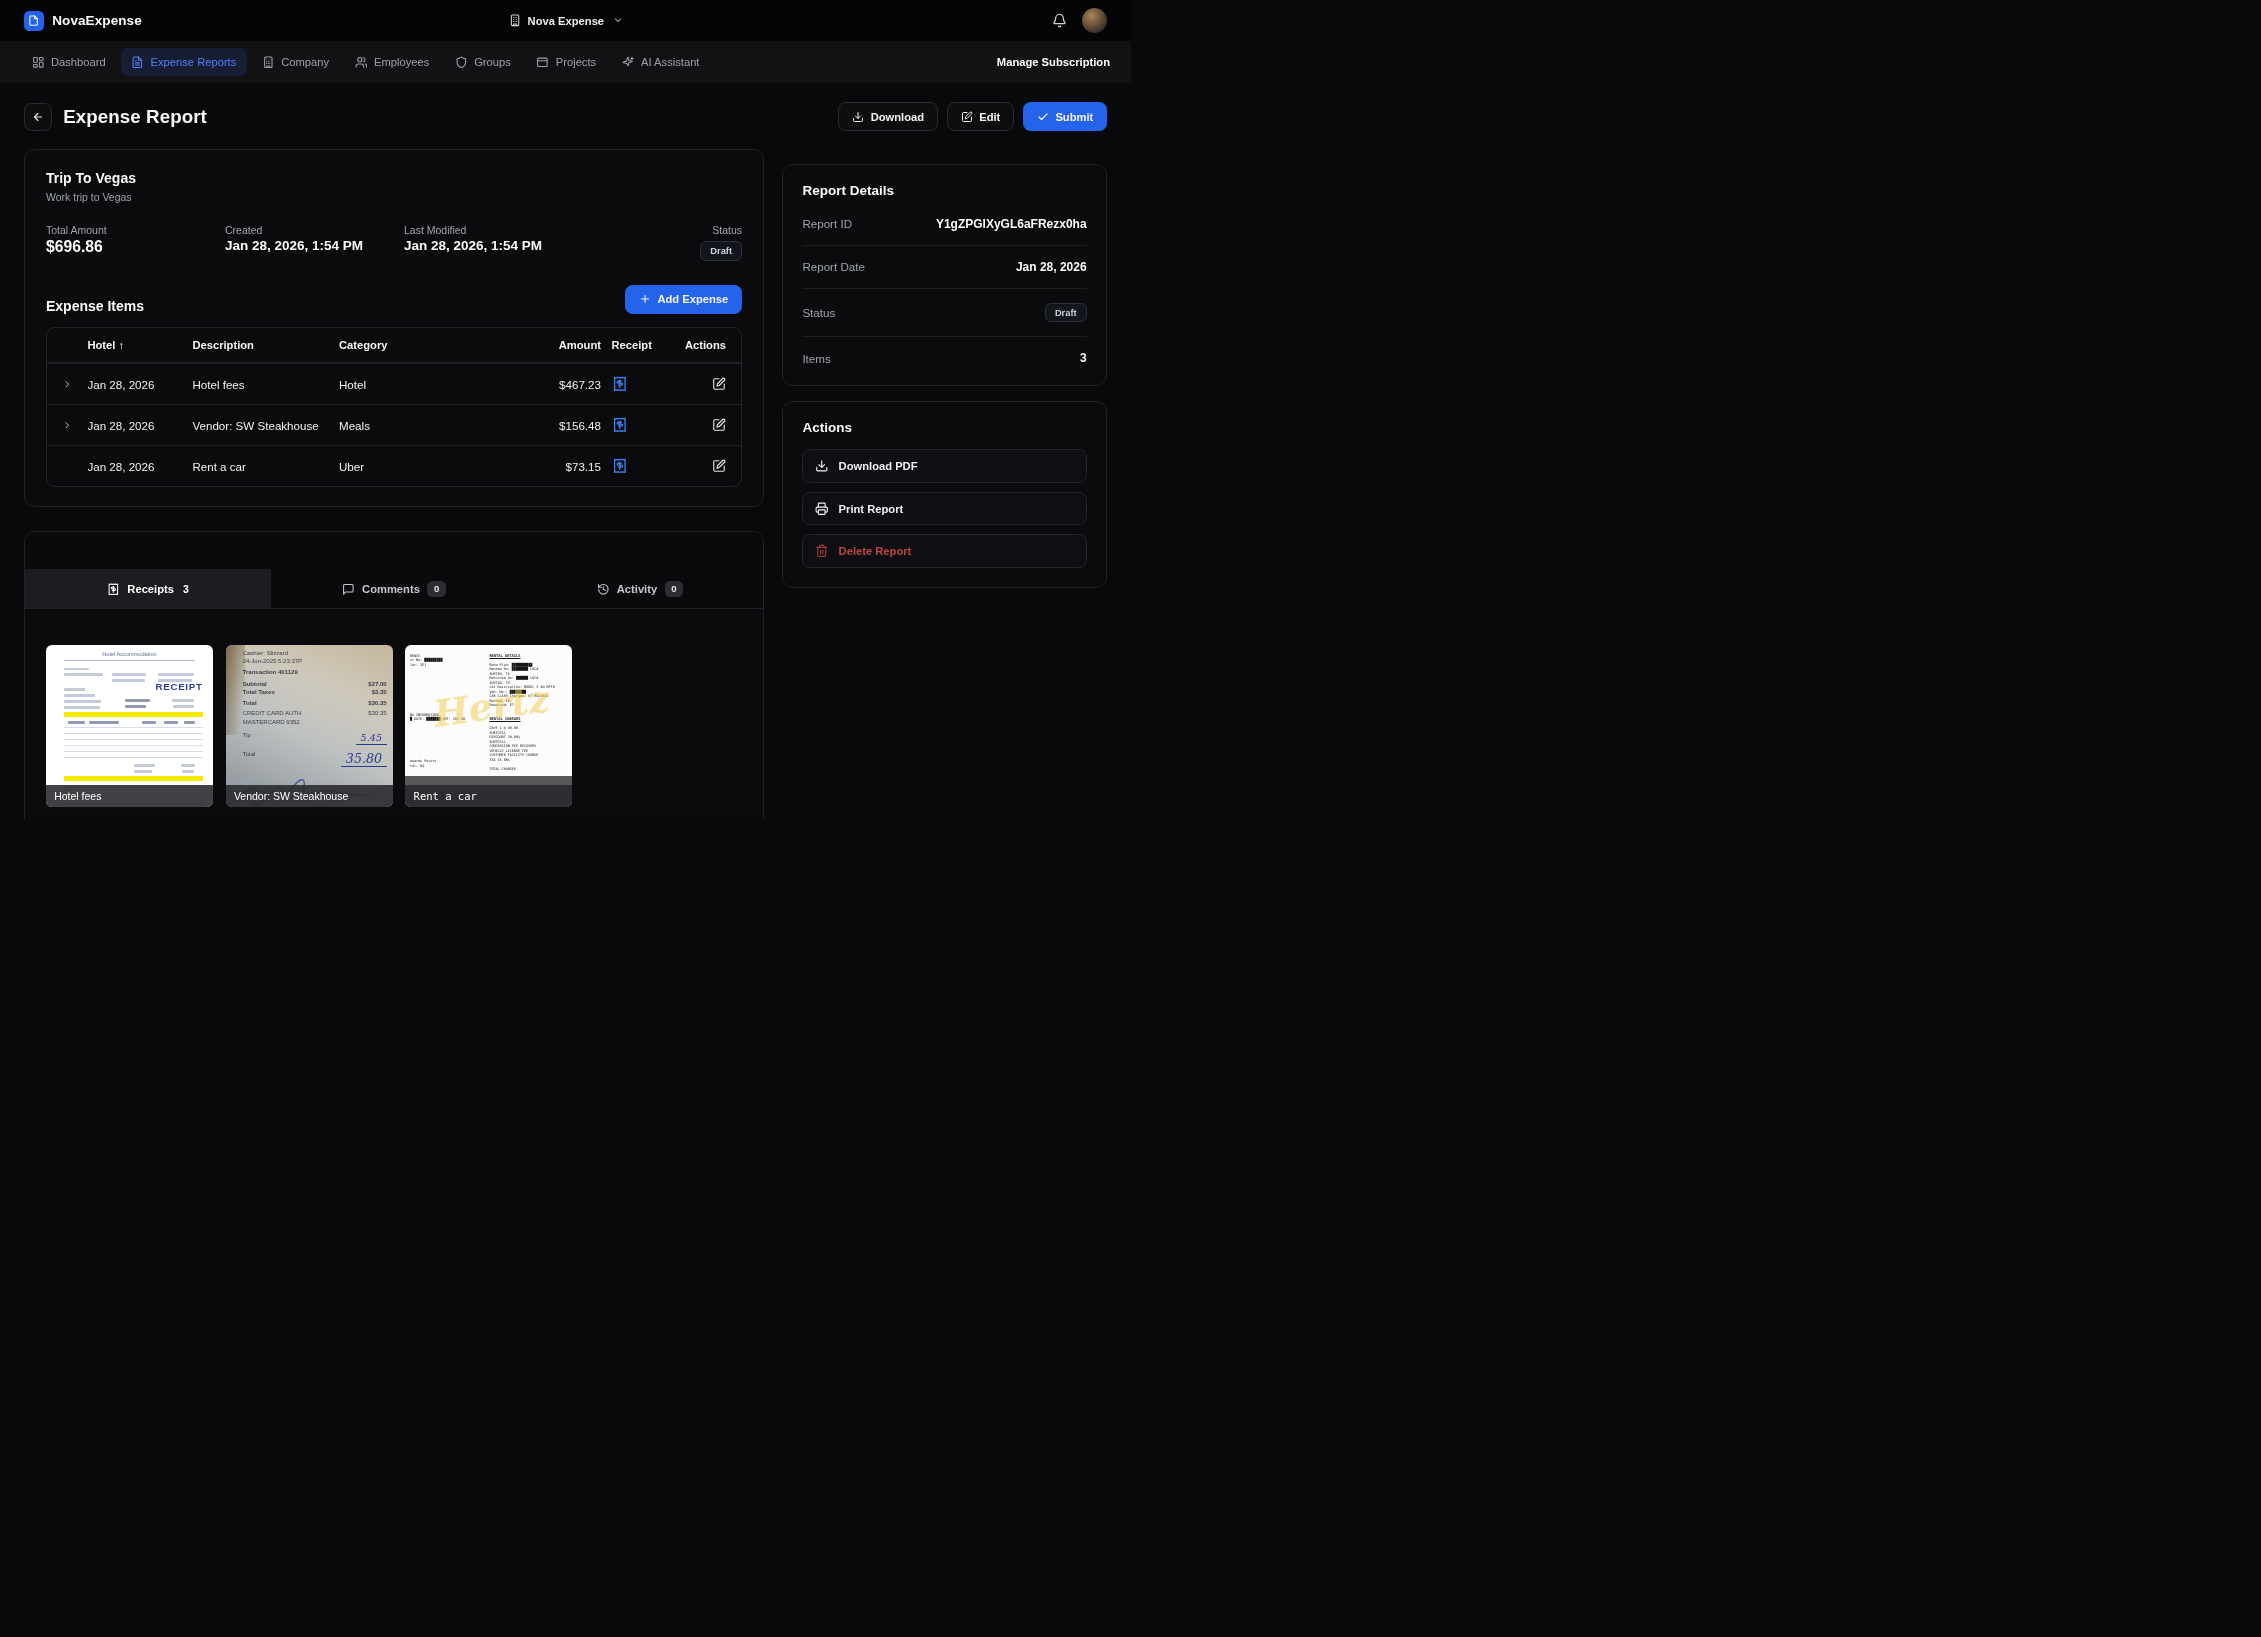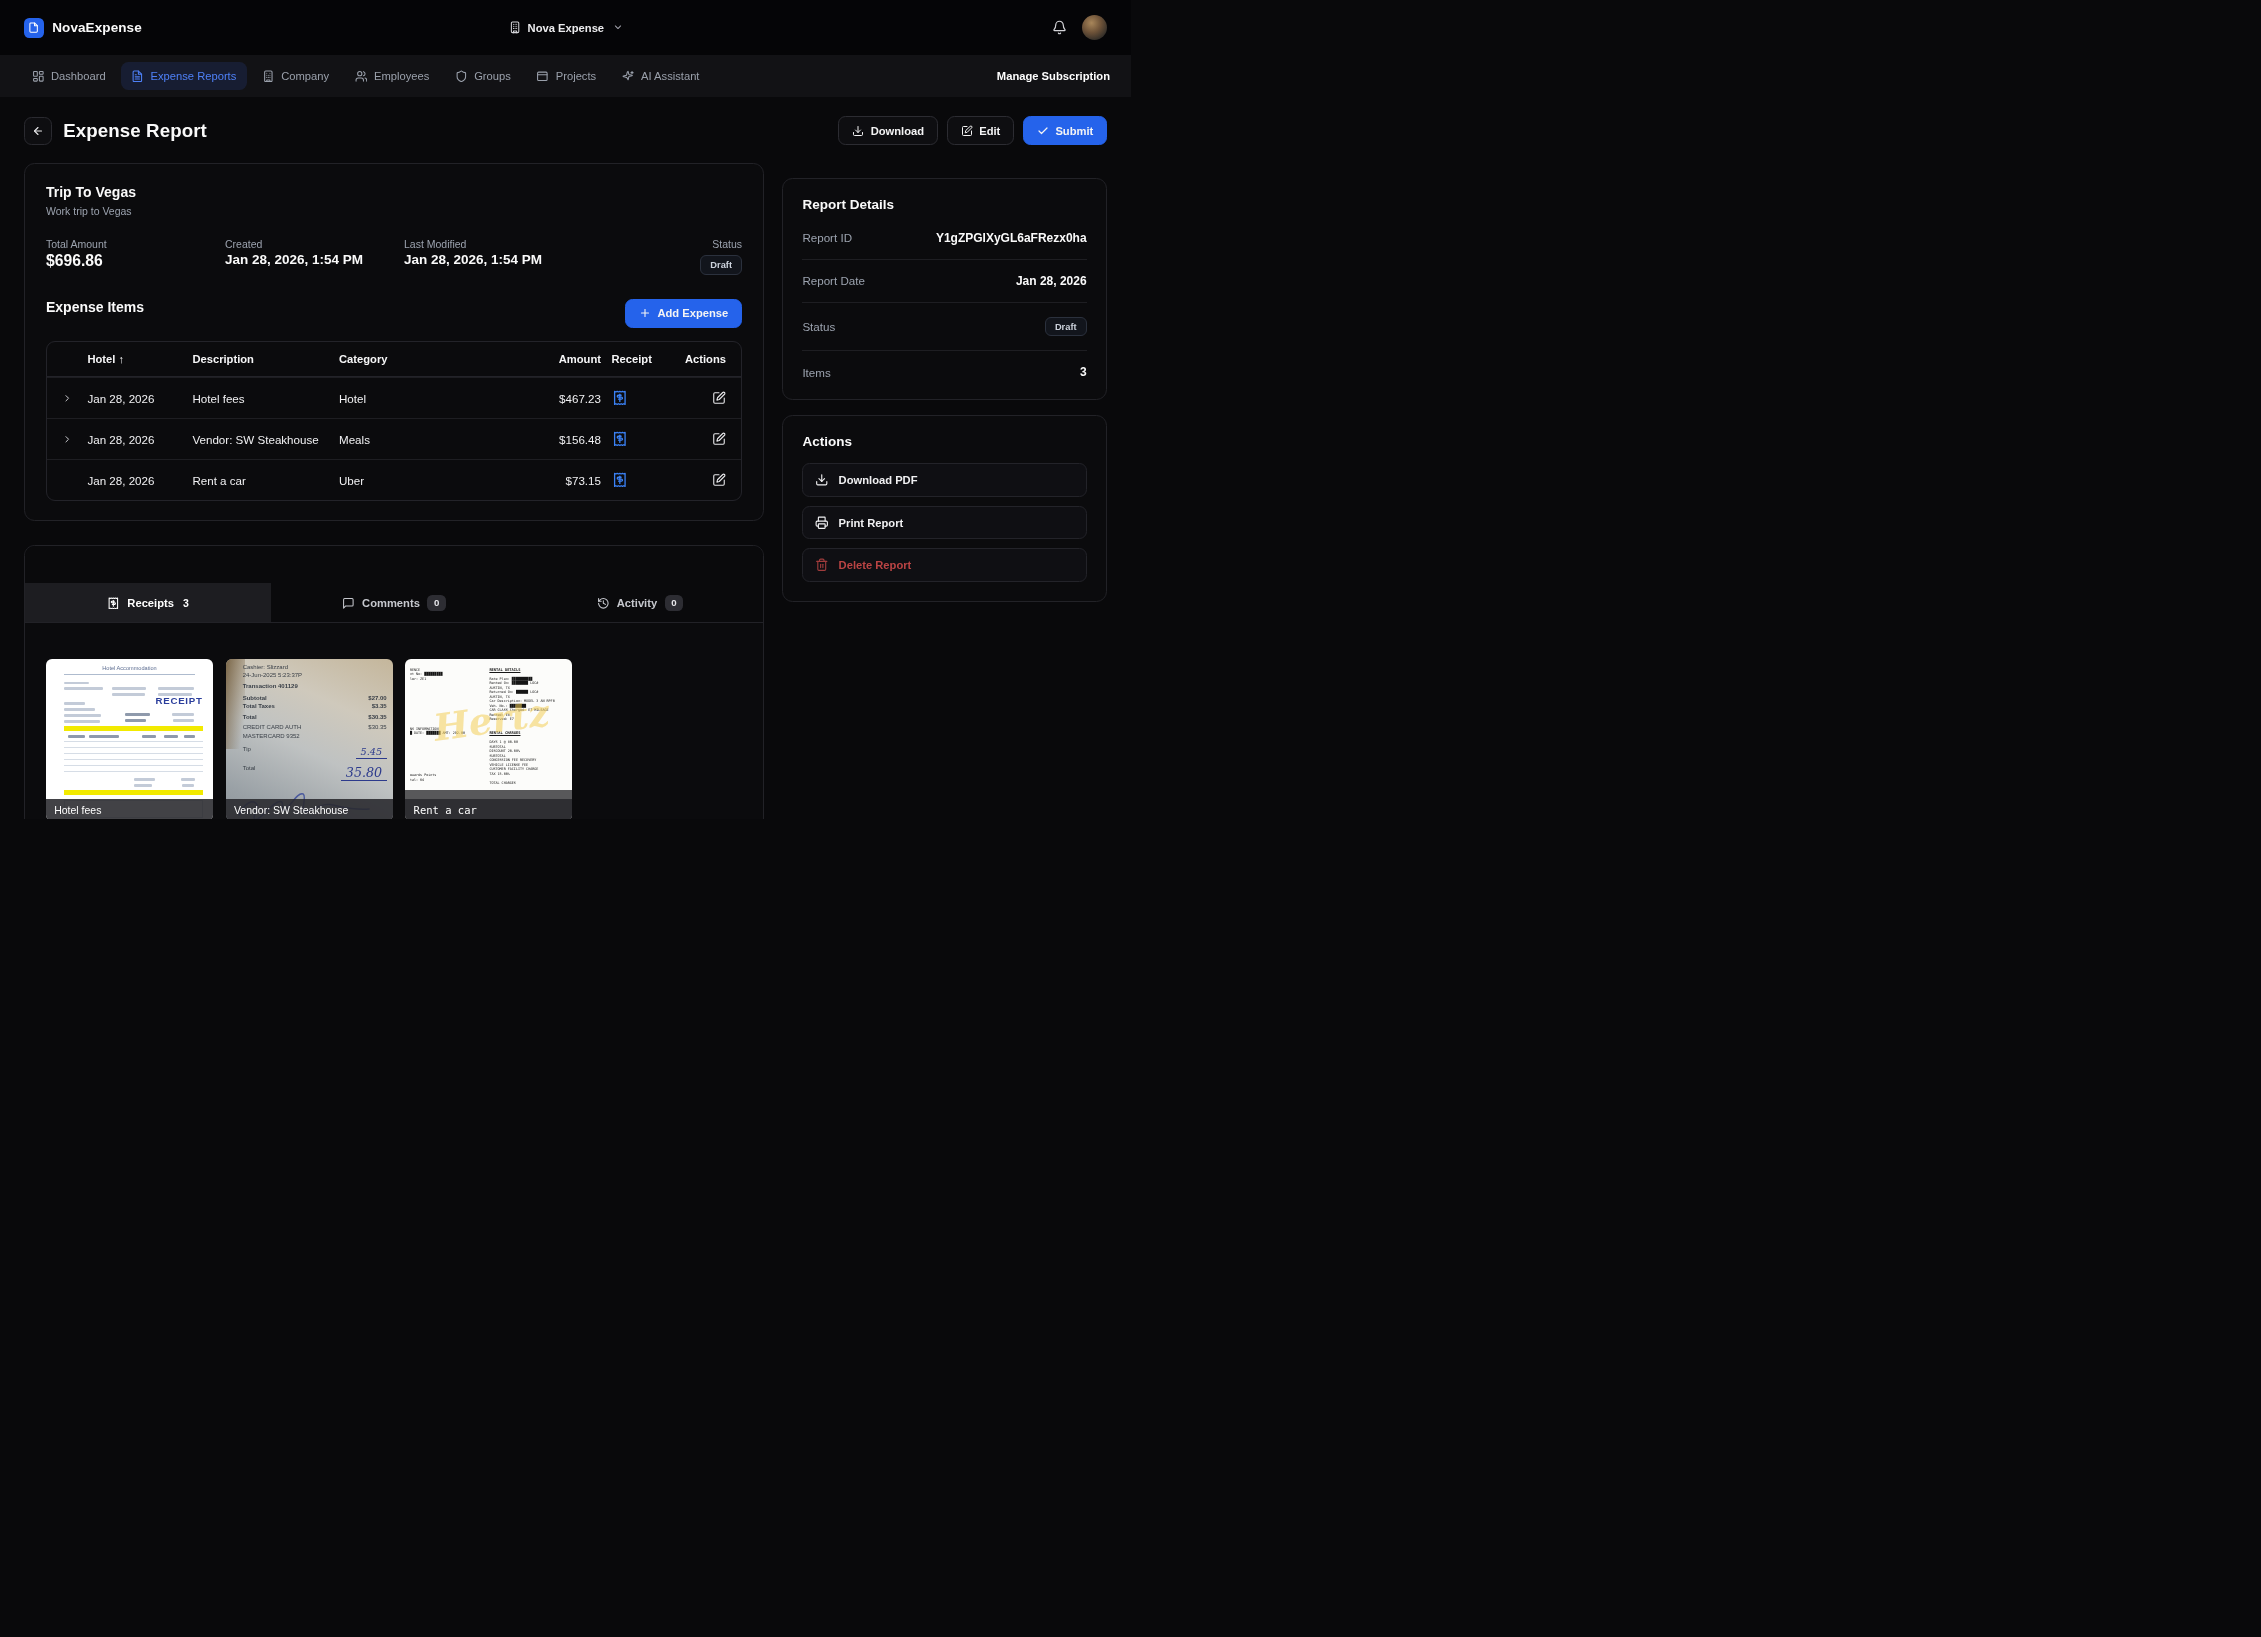--- a/index.html
+++ b/index.html
@@ -5,21 +5,21 @@
   * { box-sizing: border-box; margin: 0; padding: 0; }
   html,body { background:#09090b; }
   body {
     width:1131px; height:819px;
     font-family:"Liberation Sans", sans-serif;
     color:#fafafa; overflow:hidden;
   }
   svg { display:block; }
 
   
-  .header { height:55px; background:#050507; display:flex; align-items:center; padding:0 24px; position:relative; }
+  .header { height:41px; background:#050507; display:flex; align-items:center; padding:0 24px; position:relative; }
   .logo-wrap { display:flex; align-items:center; gap:8.2px; cursor:pointer; }
   .logo-badge { width:20px; height:20px; border-radius:5.2px; background:#2563eb; display:flex; align-items:center; justify-content:center; }
   .app-name { font-size:13.5px; font-weight:bold; letter-spacing:0.1px; }
   .org-switch { position:absolute; left:50%; transform:translateX(-50%); display:flex; align-items:center; gap:6.7px; cursor:pointer; font-size:11.2px; font-weight:600; color:#ececee; }
   .org-switch .chev { margin-left:1.5px; }
   .header-right { margin-left:auto; display:flex; align-items:center; gap:15px; }
   .bell-btn { cursor:pointer; color:#d4d4d8; }
   .avatar-sm { width:25.4px; height:25.4px; border-radius:50%; cursor:pointer;
     background: radial-gradient(circle at 38% 32%, #a8865a 0%, #6d5238 42%, #3a332b 72%, #1d1c1a 100%); }
 
@@ -46,21 +46,21 @@
   .report-title { font-size:14px; font-weight:bold; }
   .report-sub { font-size:10.5px; color:#9ca3af; margin-top:5.2px; }
   .stats-row { display:grid; grid-template-columns:179px 179px 1fr auto; margin-top:21px; }
   .stat-label { font-size:10.5px; color:#9ca3af; }
   .stat-value { margin-top:2px; font-weight:bold; font-size:13.5px; }
   .stat-value.money { font-size:15.7px; }
   .stat-status { text-align:right; }
   .badge { display:inline-block; padding:3.7px 9px; border-radius:6px; background:#12151c; border:0.7px solid #2b313d; color:#ccd2dc; font-size:9.3px; font-weight:600; }
   .stat-status .badge { margin-top:5.2px; }
 
-  .section-head { display:flex; align-items:flex-start; justify-content:space-between; margin:24px 0 13.5px; }
+  .section-head { display:flex; align-items:flex-end; justify-content:space-between; margin:24px 0 13.5px; }
   .section-title { font-size:14px; font-weight:bold; }
 
   
   .table { border:0.7px solid #232329; border-radius:9px; overflow:hidden; }
   .trow { display:grid; grid-template-columns:25.4px 105px 1fr 176px 86px 71px 54px; align-items:center; padding:0 15px; height:41px; font-size:11.6px; color:#f1f1f3; }
   .trow.head { height:35px; font-weight:600; color:#f6f6f7; font-size:11.2px; border-bottom:0.7px solid #232329; }
   .trow + .trow:not(.head) { border-top:0.7px solid #1e1e22; }
   .cell-right { text-align:right; }
   .cell-receipt { padding-left:10.5px; }
   .row-chevron { color:#d4d4d8; }

